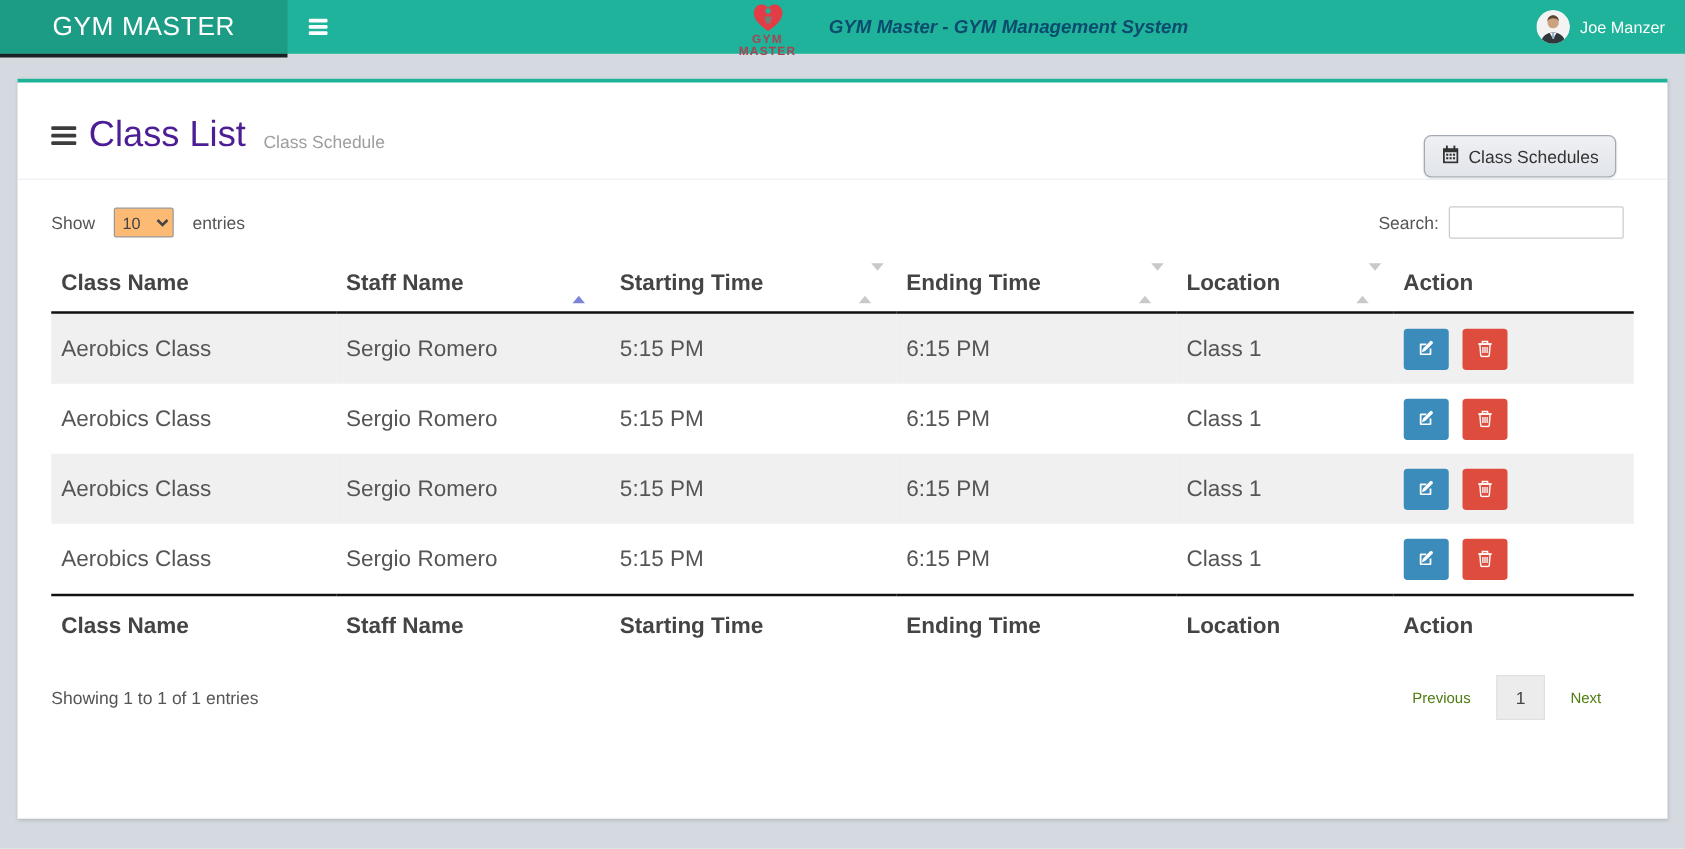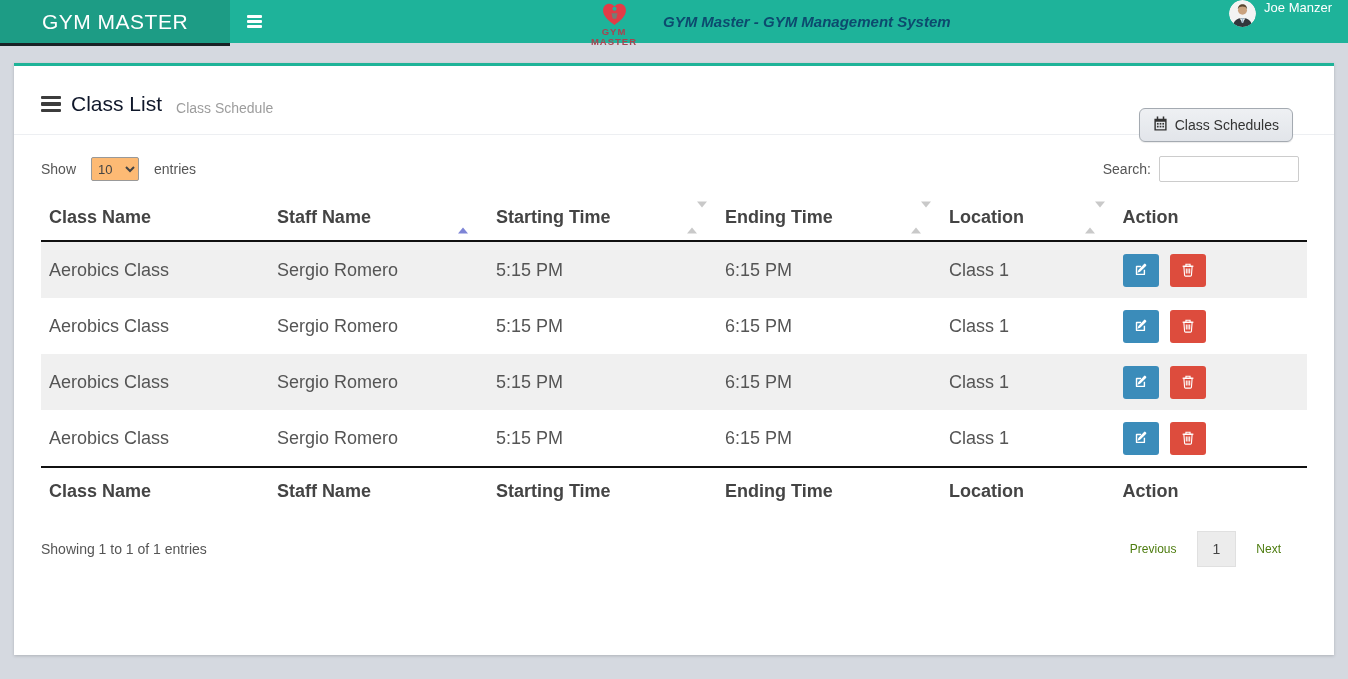--- a/index.html
+++ b/index.html
@@ -45,21 +45,21 @@
     display: block; font-size: 9.5px; font-weight: bold;
     color: #a84350; letter-spacing: 1px; margin-top: -1px;
   }
   .nav-title {
     position: absolute; left: 663px; top: 0; height: 43px;
     display: flex; align-items: center;
     font-size: 15px; font-weight: bold; color: #0c4a6e; font-style: italic;
   }
   .nav-user {
     position: absolute; right: 12px; top: 0; height: 43px;
-    display: flex; gap: 8px; cursor: pointer;
+    display: flex; align-items: center; gap: 8px; cursor: pointer;
     padding: 0 4px;
   }
   .nav-user .name { font-size: 13px; color: #fff; }
   .avatar { width: 27px; height: 27px; border-radius: 50%; display: block; }
 
   
   .card {
     margin: 20px 14px 0;
     background: #fff;
     border-top: 3px solid #1eb398;
@@ -67,21 +67,21 @@
     height: 592px;
     position: relative;
   }
   .box-header {
     padding: 26px 27px 18px;
     border-bottom: 1px solid #edeff2;
     position: relative;
   }
   .page-title-wrap { display: flex; align-items: center; gap: 10px; }
   .menu-icon span { display: block; width: 20px; height: 3.2px; background: #3c3c3c; margin: 3px 0; border-radius: 1px; }
-  .page-title { font-size: 21px; color: #0f172a; font-weight: 500; }
+  .page-title { font-size: 29px; color: #4c1d95; font-weight: 500; }
   .page-subtitle { font-size: 14px; color: #9d9d9d; margin-left: 4px; padding-top: 8px; }
   .schedules-btn {
     position: absolute; top: 42px; right: 41px;
     display: inline-flex; align-items: center; gap: 7px;
     font-family: inherit; font-size: 14px; color: #333;
     background: linear-gradient(#eef0f3, #e2e5ea);
     border: 1px solid #a4aab1; border-radius: 6px;
     padding: 7px 13px; cursor: pointer;
     box-shadow: 0 1px 1px rgba(0,0,0,0.08);
   }

